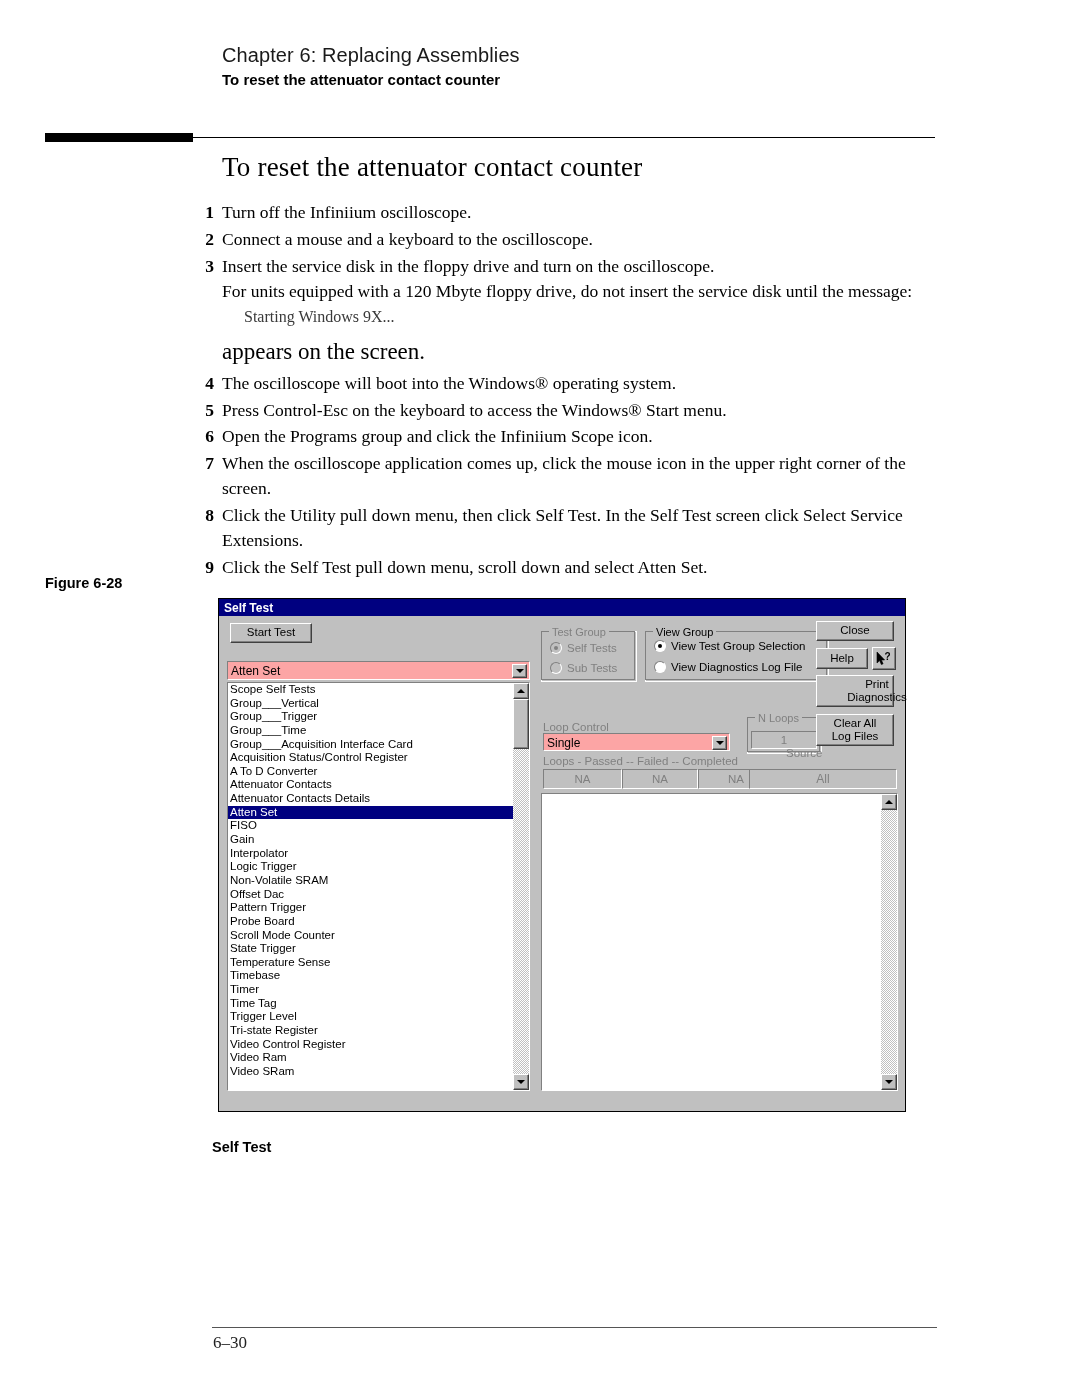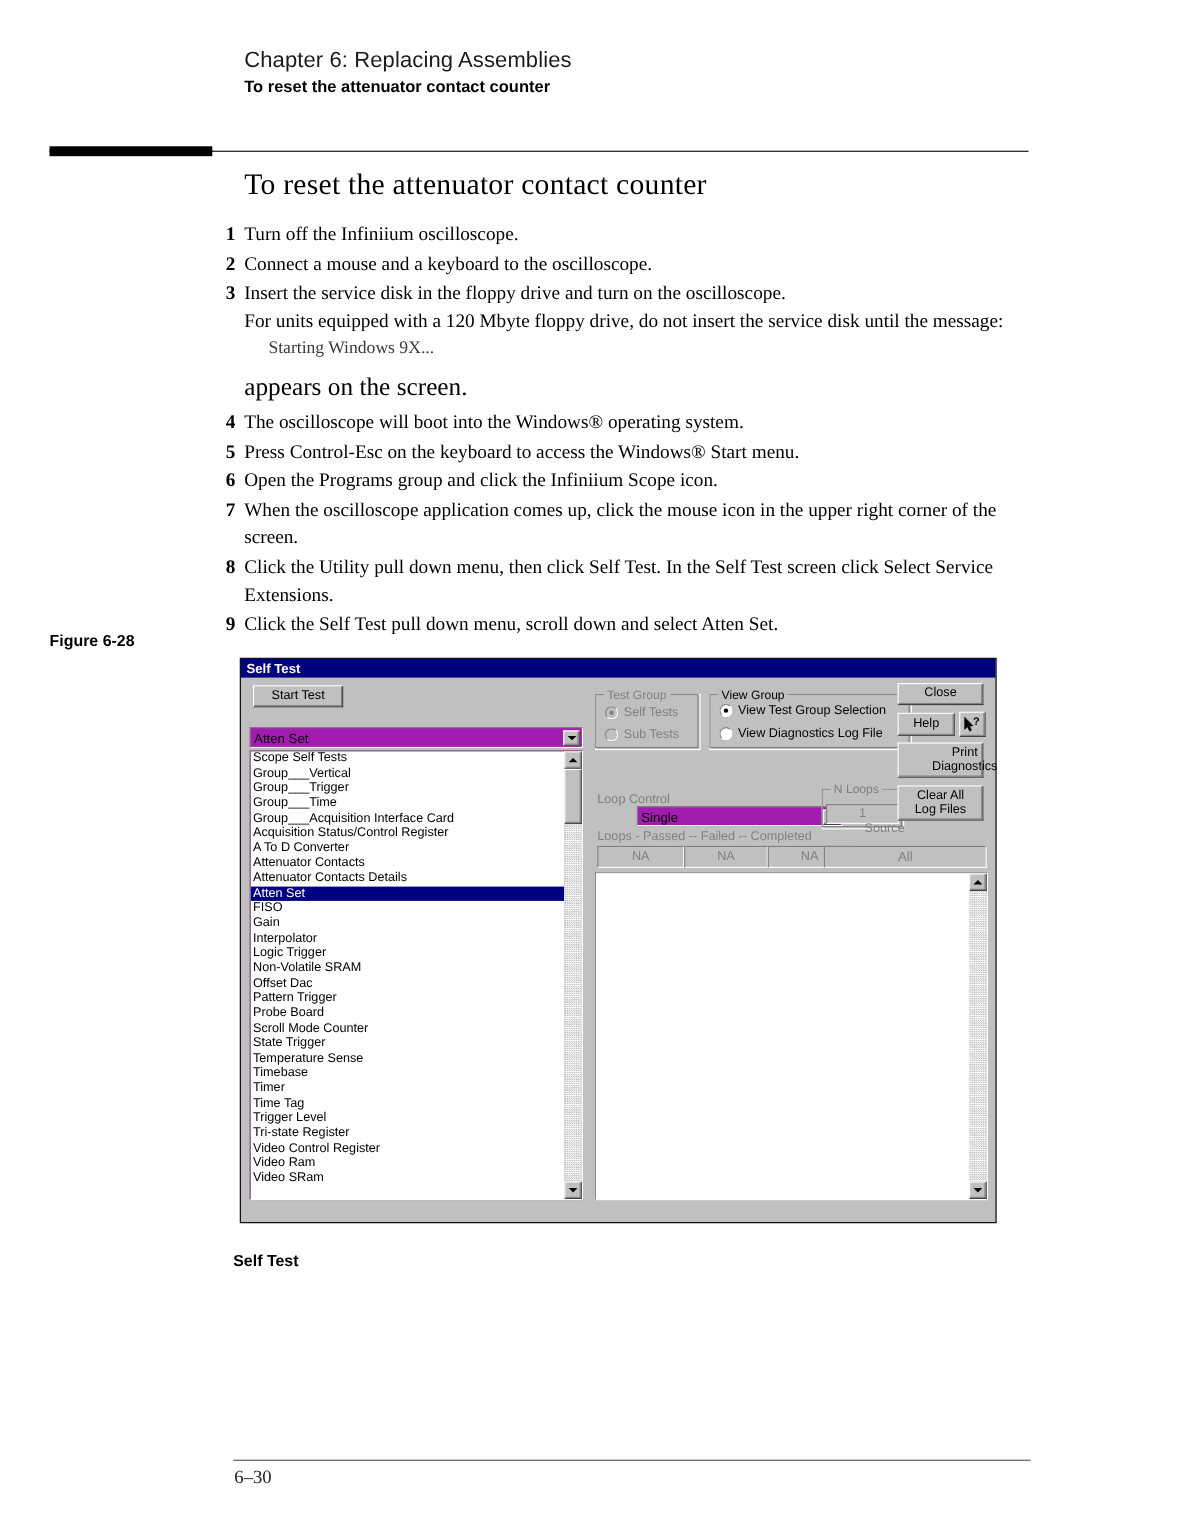--- a/index.html
+++ b/index.html
@@ -185,21 +185,21 @@
     border-right: 1px solid #808080;
     border-bottom: 1px solid #808080;
     pointer-events: none;
   }
   
   .sunken {
     border-top: 1px solid #808080;
     border-left: 1px solid #808080;
     border-right: 1px solid #ffffff;
     border-bottom: 1px solid #ffffff;
-    background: #a21caf;
+    background: #fca5a5;
     box-sizing: border-box;
   }
   .sunken-gray {
     border-top: 1px solid #808080;
     border-left: 1px solid #808080;
     border-right: 1px solid #ffffff;
     border-bottom: 1px solid #ffffff;
     background: #c0c0c0;
     box-sizing: border-box;
   }
@@ -333,21 +333,21 @@
   .radio .dot {
     position: absolute; left: 3px; top: 3px;
     width: 4px; height: 4px; border-radius: 50%;
     background: #000;
   }
   .radio.dim .dot { background: #808080; }
   .rlabel.dim { color: #808080; }
 
   
   #loop-label { left: 324px; top: 122px; color: #808080; }
-  #loop-combo { position: absolute; left: 324px; top: 134px; width: 187px; height: 18px; margin-left: 36px; }
+  #loop-combo { position: absolute; left: 324px; top: 134px; width: 187px; height: 18px; }
   #loop-combo .combo-text { position: absolute; left: 3px; top: 2px; font-size: 12px; }
 
   #nloops-group {
     position: absolute; left: 528px; top: 118px; width: 75px; height: 37px;
   }
   #nloops-field {
     position: absolute; left: 532px; top: 132px; width: 66px; height: 18px;
     display: flex; align-items: center; justify-content: center;
     color: #808080; font-size: 11.5px;
   }

